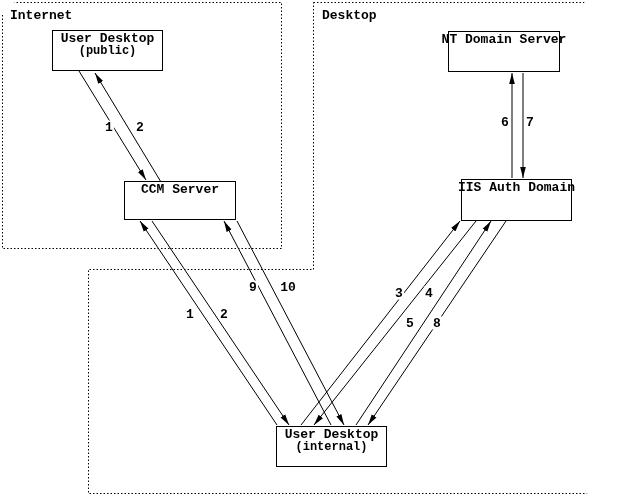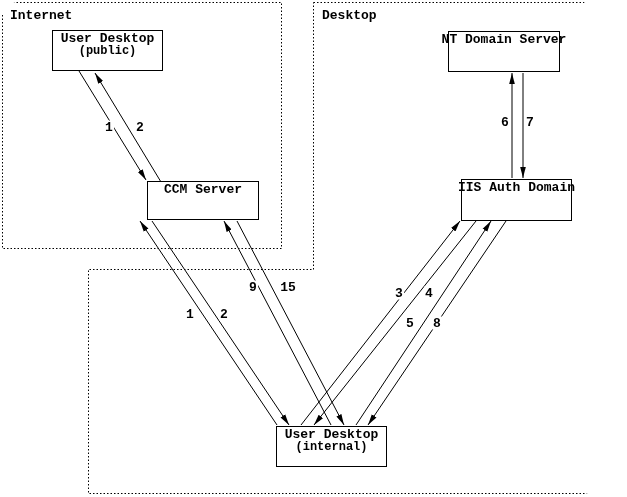--- a/index.html
+++ b/index.html
@@ -74,21 +74,21 @@
   </svg>
 
   <span class="zone-label" style="left:10px;top:8px;">Internet</span>
   <span class="zone-label" style="left:322px;top:8px;">Desktop</span>
 
   <div class="node" style="left:52px;top:30px;width:111px;height:41px;">
     <span class="title">User Desktop</span>
     <span class="subtitle">(public)</span>
   </div>
 
-  <div class="node" style="left:147px;top:181px;width:112px;height:39px;">
+  <div class="node" style="left:124px;top:181px;width:112px;height:39px;">
     <span class="title">CCM Server</span>
   </div>
 
   <div class="node" style="left:448px;top:31px;width:112px;height:41px;">
     <span class="title">NT Domain Server</span>
   </div>
 
   <div class="node" style="left:461px;top:179px;width:111px;height:42px;">
     <span class="title">IIS Auth Domain</span>
   </div>
@@ -96,21 +96,21 @@
   <div class="node" style="left:276px;top:426px;width:111px;height:41px;">
     <span class="title">User Desktop</span>
     <span class="subtitle">(internal)</span>
   </div>
 
   <span class="edge-label" style="left:109px;top:127px;">1</span>
   <span class="edge-label" style="left:140px;top:127px;">2</span>
   <span class="edge-label" style="left:190px;top:314px;">1</span>
   <span class="edge-label" style="left:224px;top:314px;">2</span>
   <span class="edge-label" style="left:253px;top:287px;">9</span>
-  <span class="edge-label" style="left:288px;top:287px;">15</span>
+  <span class="edge-label" style="left:288px;top:287px;">10</span>
   <span class="edge-label" style="left:399px;top:293px;">3</span>
   <span class="edge-label" style="left:429px;top:293px;">4</span>
   <span class="edge-label" style="left:410px;top:323px;">5</span>
   <span class="edge-label" style="left:437px;top:323px;">8</span>
   <span class="edge-label" style="left:505px;top:122px;">6</span>
   <span class="edge-label" style="left:530px;top:122px;">7</span>
 
 </div>
 
 </body></html>

